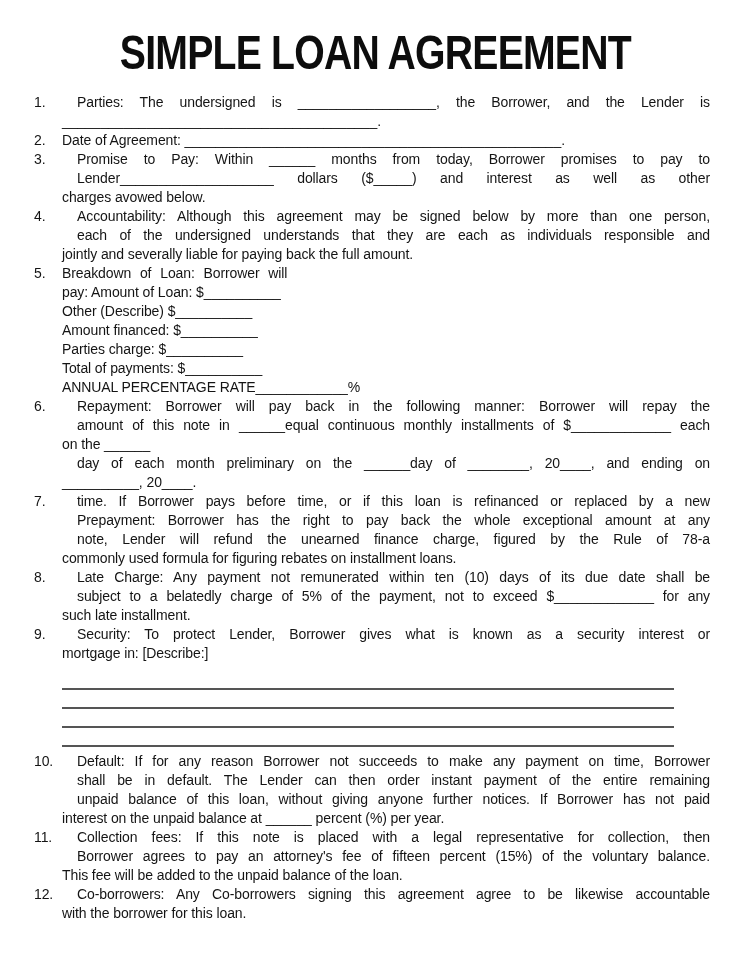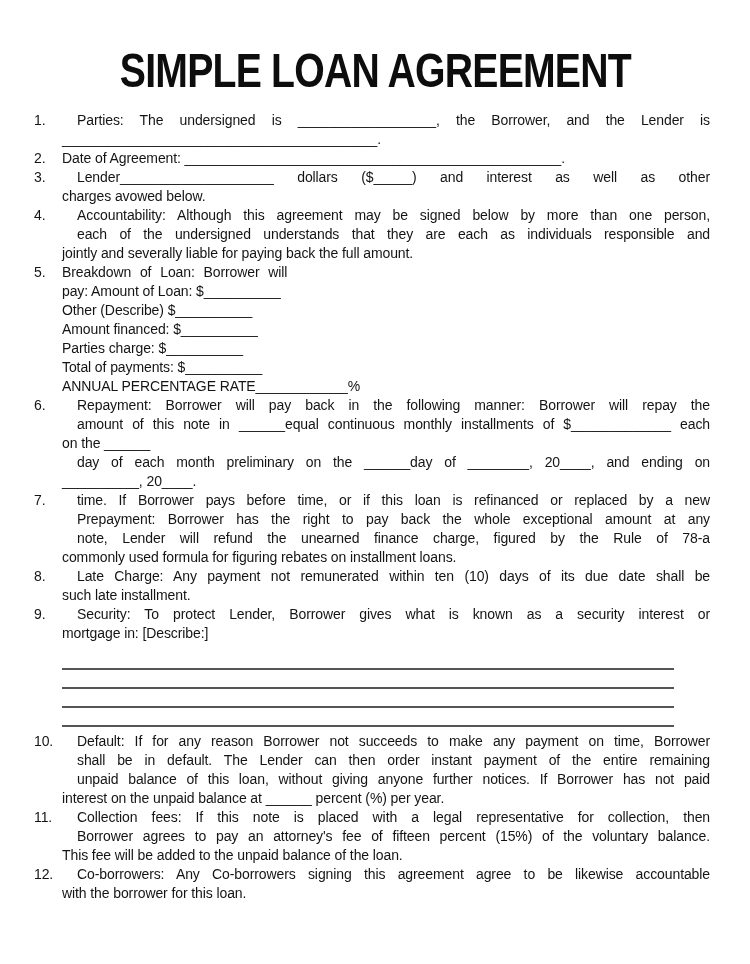--- a/index.html
+++ b/index.html
@@ -4,21 +4,21 @@
 <style>
   html, body { margin: 0; padding: 0; }
   body {
     width: 750px; height: 964px;
     background: #ffffff;
     font-family: "Liberation Sans", sans-serif;
     color: #141414;
     overflow: hidden;
   }
   .page { width: 750px; height: 964px; position: relative; }
-  .title-wrap { text-align: center; padding-top: 28px; margin-bottom: 16px; margin-top: 18px; }
+  .title-wrap { text-align: center; padding-top: 28px; margin-bottom: 16px; }
   .doc-title {
     display: inline-block;
     margin: 0;
     font-size: 49px;
     font-weight: 800;
     line-height: 1.0;
     letter-spacing: -1px;
     white-space: nowrap;
     transform: scaleX(0.80);
     transform-origin: center;
@@ -72,20 +72,21 @@
         <span class="num">1.</span>
         <div class="line just">Parties: The undersigned is __________________, the Borrower, and the Lender is</div>
         <div class="line">_________________________________________.</div>
       </div>
       <div class="item">
         <span class="num">2.</span>
         <div class="line">Date of Agreement: _________________________________________________.</div>
       </div>
       <div class="item">
         <span class="num">3.</span>
+        <div class="line just">Promise to Pay: Within ______ months from today, Borrower promises to pay to</div>
         <div class="line just">Lender____________________ dollars ($_____) and interest as well as other</div>
         <div class="line">charges avowed below.</div>
       </div>
       <div class="item">
         <span class="num">4.</span>
         <div class="line just">Accountability: Although this agreement may be signed below by more than one person,</div>
         <div class="line just">each of the undersigned understands that they are each as individuals responsible and</div>
         <div class="line">jointly and severally liable for paying back the full amount.</div>
       </div>
       <div class="item">
@@ -109,20 +110,21 @@
       <div class="item">
         <span class="num">7.</span>
         <div class="line just">time. If Borrower pays before time, or if this loan is refinanced or replaced by a new</div>
         <div class="line just">Prepayment: Borrower has the right to pay back the whole exceptional amount at any</div>
         <div class="line just">note, Lender will refund the unearned finance charge, figured by the Rule of 78-a</div>
         <div class="line">commonly used formula for figuring rebates on installment loans.</div>
       </div>
       <div class="item">
         <span class="num">8.</span>
         <div class="line just">Late Charge: Any payment not remunerated within ten (10) days of its due date shall be</div>
+        <div class="line just">subject to a belatedly charge of 5% of the payment, not to exceed $_____________ for any</div>
         <div class="line">such late installment.</div>
       </div>
       <div class="item">
         <span class="num">9.</span>
         <div class="line just">Security: To protect Lender, Borrower gives what is known as a security interest or</div>
         <div class="line">mortgage in: [Describe:]</div>
         <div class="rule-line rule-first"></div>
         <div class="rule-line"></div>
         <div class="rule-line"></div>
         <div class="rule-line rule-last"></div>

